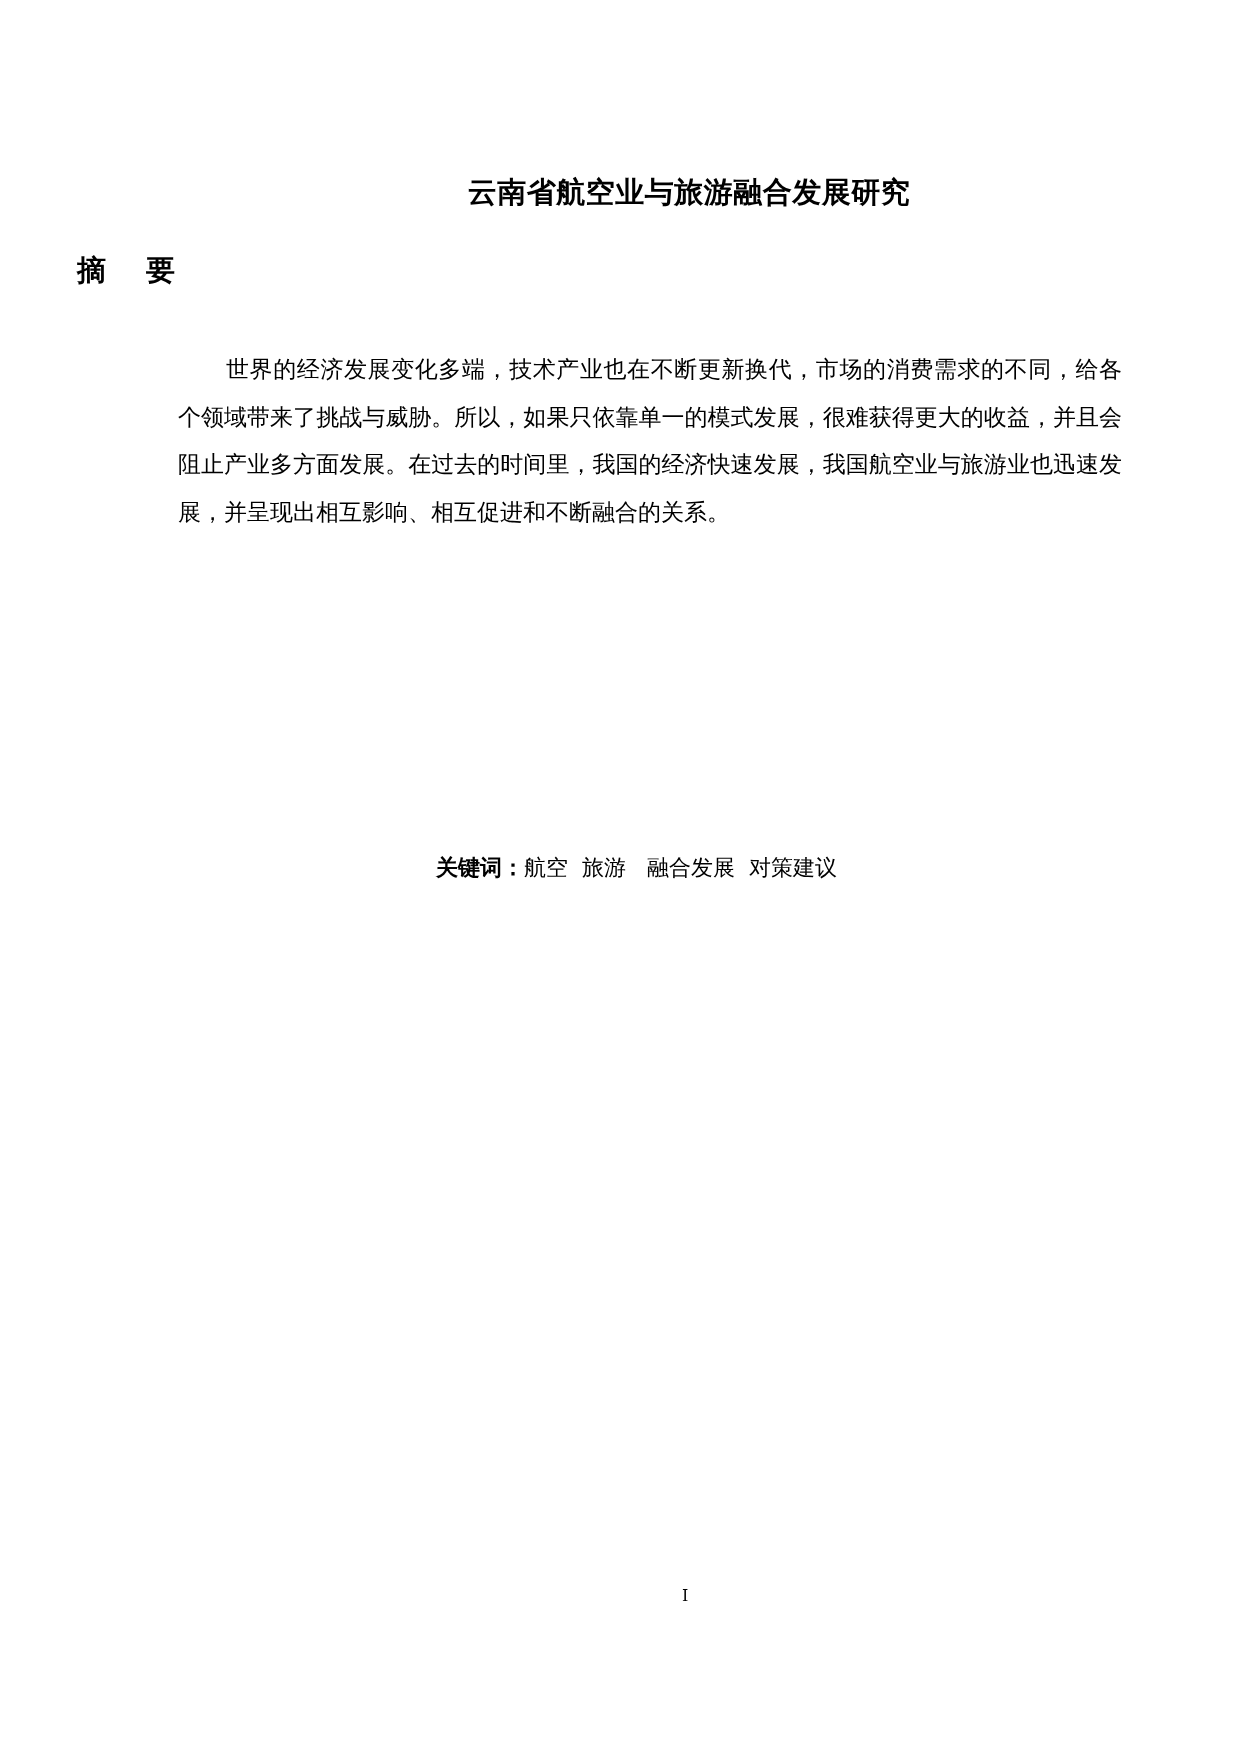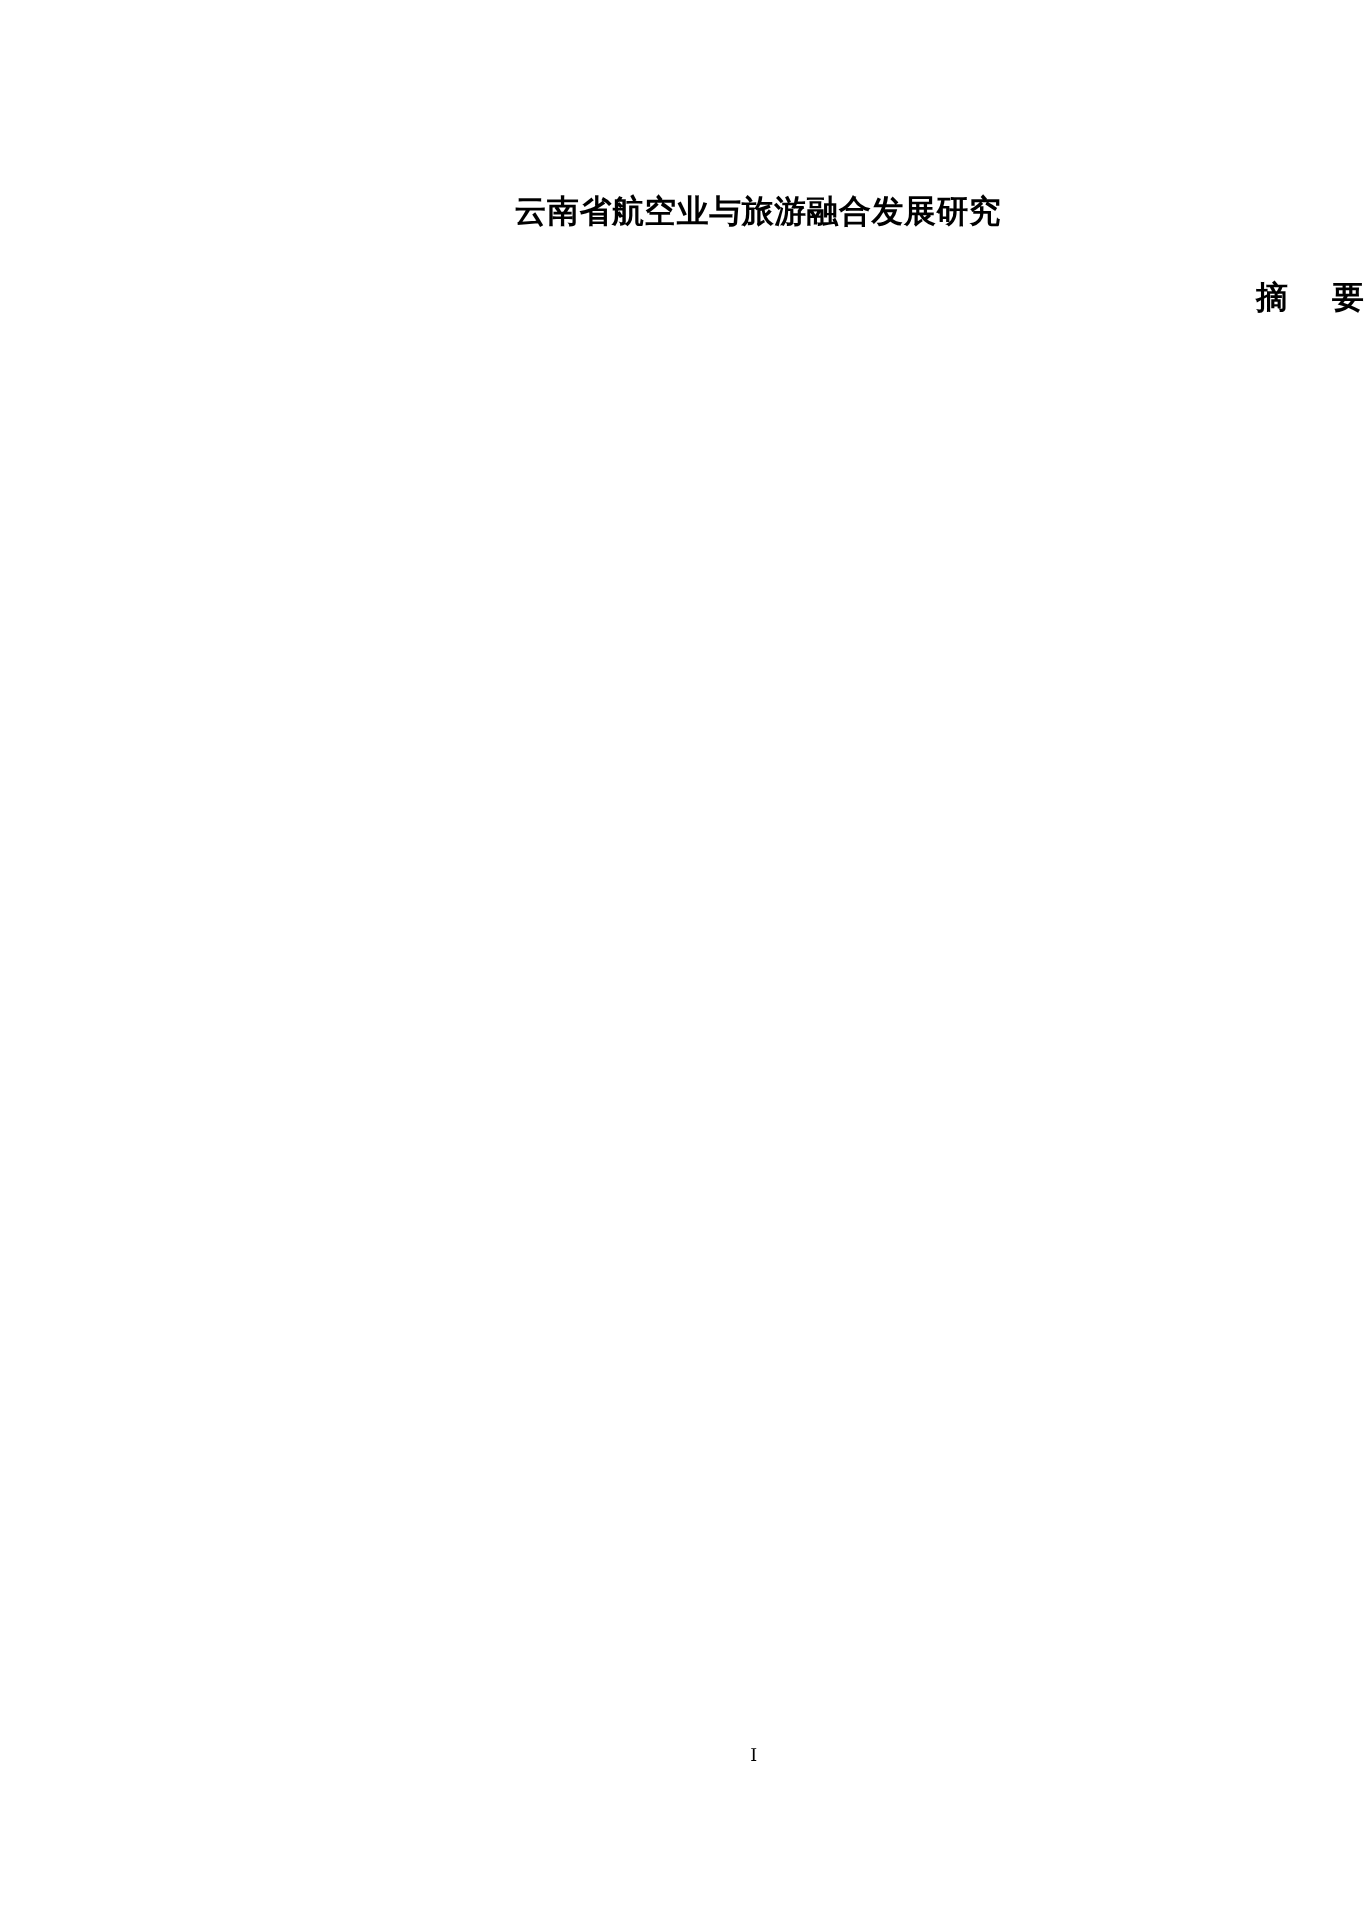--- a/index.html
+++ b/index.html
@@ -34,23 +34,23 @@
       font-weight: bold;
       font-size: 29px;
       letter-spacing: 0.5px;
       line-height: 40px;
     }
     .abstract-heading {
       position: absolute;
       top: 250px;
       left: 0;
       width: 1240px;
-      padding-left: 58px;
+      padding-left: 77px;
       box-sizing: border-box;
-      text-align: right;
+      text-align: left;
       font-family: "DejaVu Sans", sans-serif;
       font-weight: bold;
       font-size: 29px;
       line-height: 40px;
       word-spacing: 30px;
     }
     .body-text {
       position: absolute;
       top: 346px;
       left: 178px;
@@ -88,17 +88,19 @@
     }
   </style>
 </head>
 <body>
 
 <div class="page">
   <div class="title">云南省航空业与旅游融合发展研究</div>
   <div class="abstract-heading">摘 要</div>
 
   <div class="body-text">
+    <p class="para1">世界的经济发展变化多端，技术产业也在不断更新换代，市场的消费需求的不同，给各个领域带来了挑战与威胁。所以，如果只依靠单一的模式发展，很难获得更大的收益，并且会阻止产业多方面发展。在过去的时间里，我国的经济快速发展，我国航空业与旅游业也迅速发展，并呈现出相互影响、相互促进和不断融合的关系。</p>
   </div>
 
+  <div class="keywords"><span class="kw-label">关键词：</span><span>航空  旅游   融合发展  对策建议</span></div>
 
   <div class="page-number">I</div>
 </div>
 
 </body></html>

